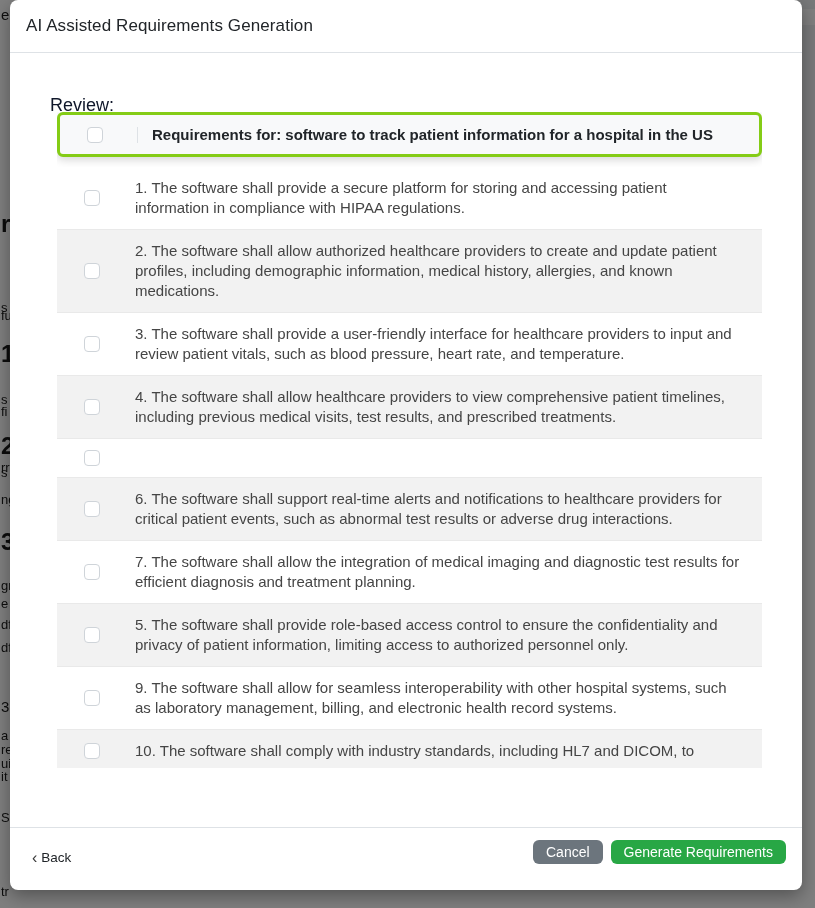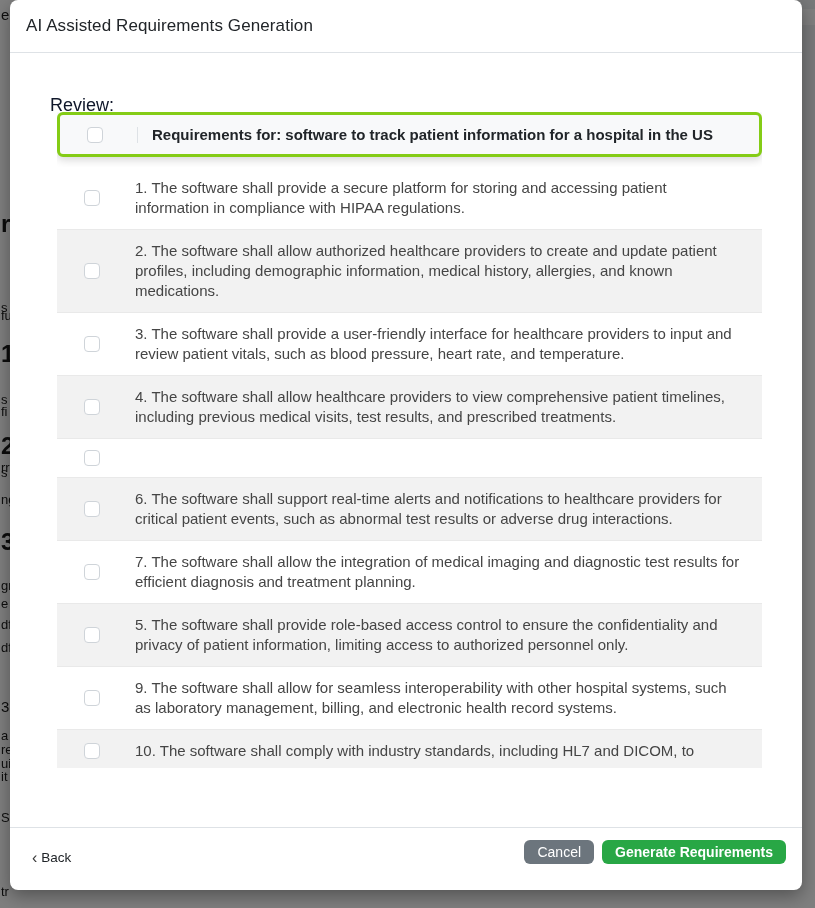--- a/index.html
+++ b/index.html
@@ -86,21 +86,21 @@
     font-size: 13.5px; color: #212529; text-decoration: none; cursor: pointer;
   }
   .back-chevron { font-size: 16px; line-height: 13px; color: #3a3a3a; font-weight: 400; }
   .footer-buttons { display: flex; gap: 8px; margin-top: 2px; }
   .btn {
     border: none; border-radius: 6px; height: 24px;
     padding: 0 13px; font-size: 14px; color: #fff;
     font-family: "Liberation Sans", sans-serif; cursor: pointer;
   }
   .btn-cancel { background: var(--cancel-bg, #6c757d); }
-  .btn-generate { background: var(--generate-bg, #28a745); font-weight: bold; }
+  .btn-generate { background: var(--generate-bg, #28a745); }
 </style>
 </head>
 <body>
 
 <div class="backdrop">
   <div id="bg-fragments">
       <span class="bg-frag" style="top: 6px; font-size: 15px;">el</span>
       <span class="bg-frag bold" style="top: 210px; font-size: 24px;">ro</span>
       <span class="bg-frag" style="top: 300px; font-size: 13px;">s</span>
       <span class="bg-frag" style="top: 308px; font-size: 13px;">fu</span>

